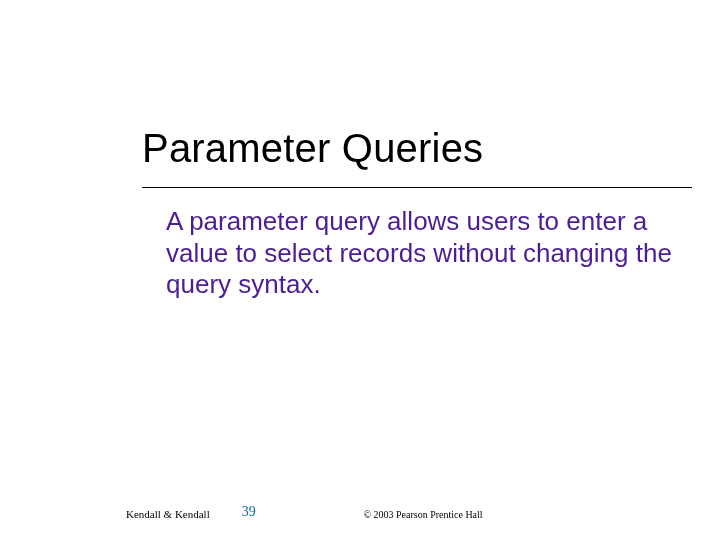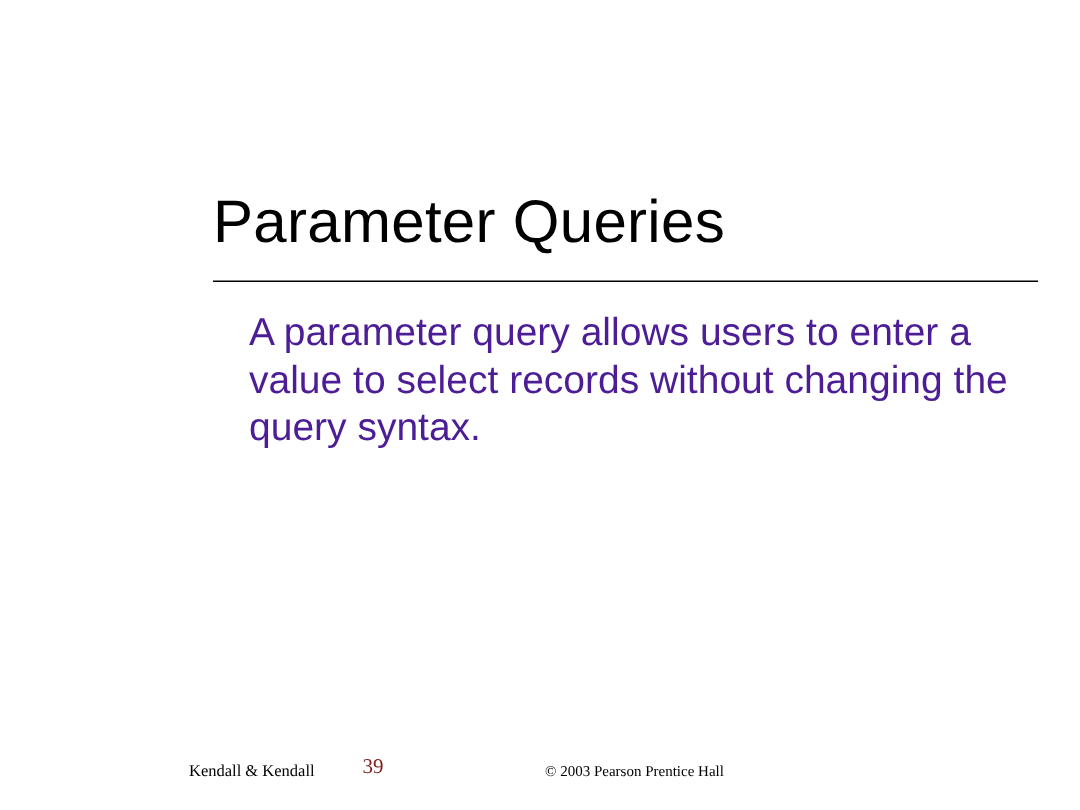--- a/index.html
+++ b/index.html
@@ -72,21 +72,21 @@
   .footer-center {
     position: absolute;
     left: 50%;
     transform: translateX(-50%);
     font-size: 10px;
     color: #000;
     white-space: nowrap;
   }
   .footer-right {
     font-size: 14px;
-    color: #7f1d1d;
+    color: #0369a1;
   }
 </style>
 </head>
 <body>
 
 <div class="sidebar-art">
   <div class="stripe s1"></div>
   <div class="stripe s2"></div>
   <div class="stripe s3"></div>
   <div class="stripe s4"></div>

